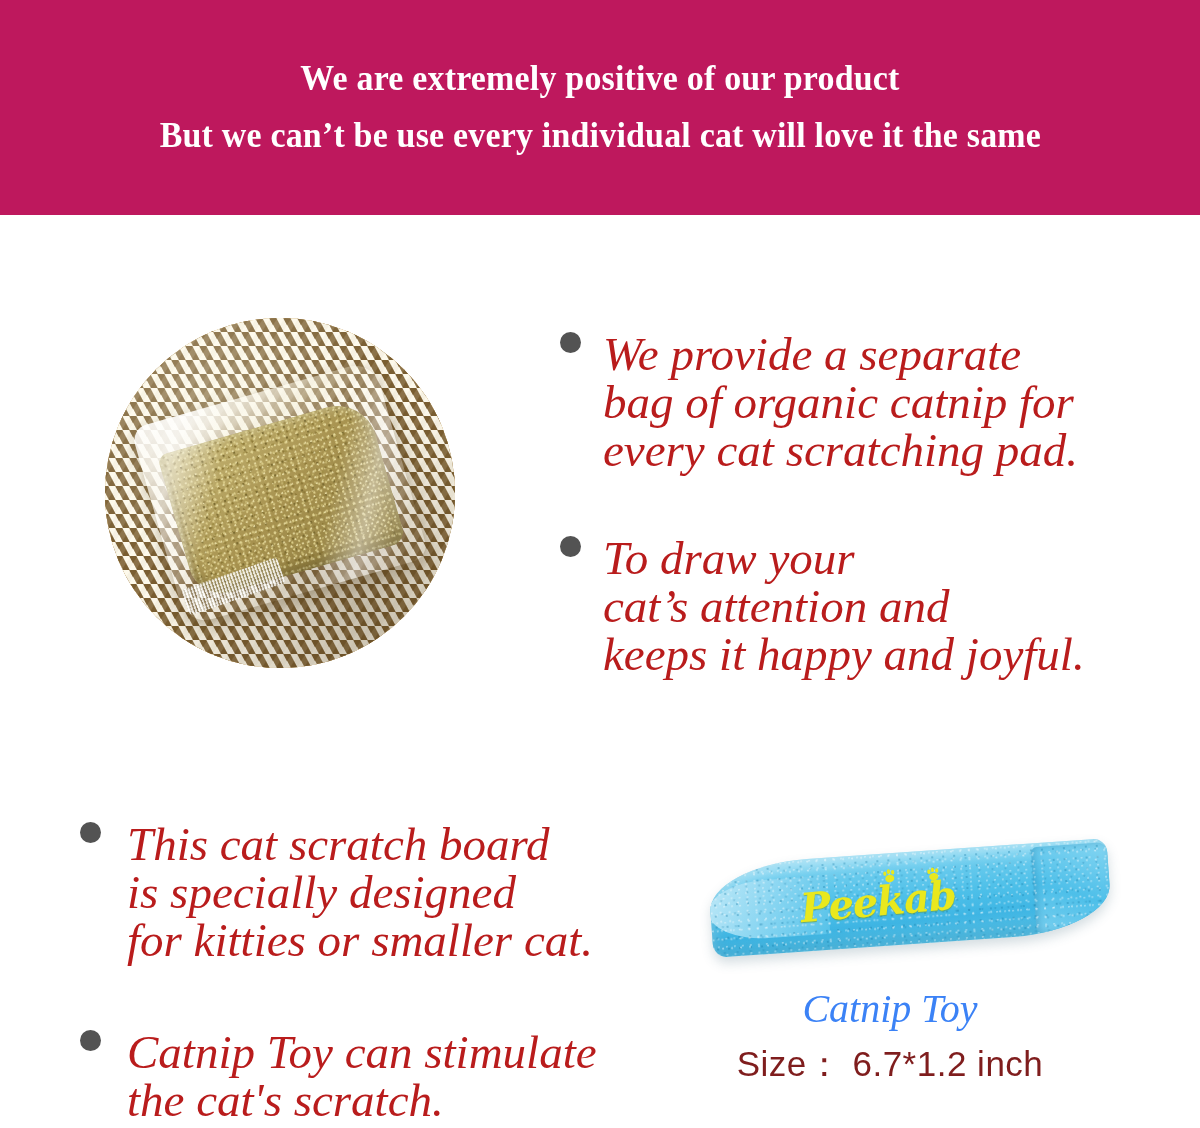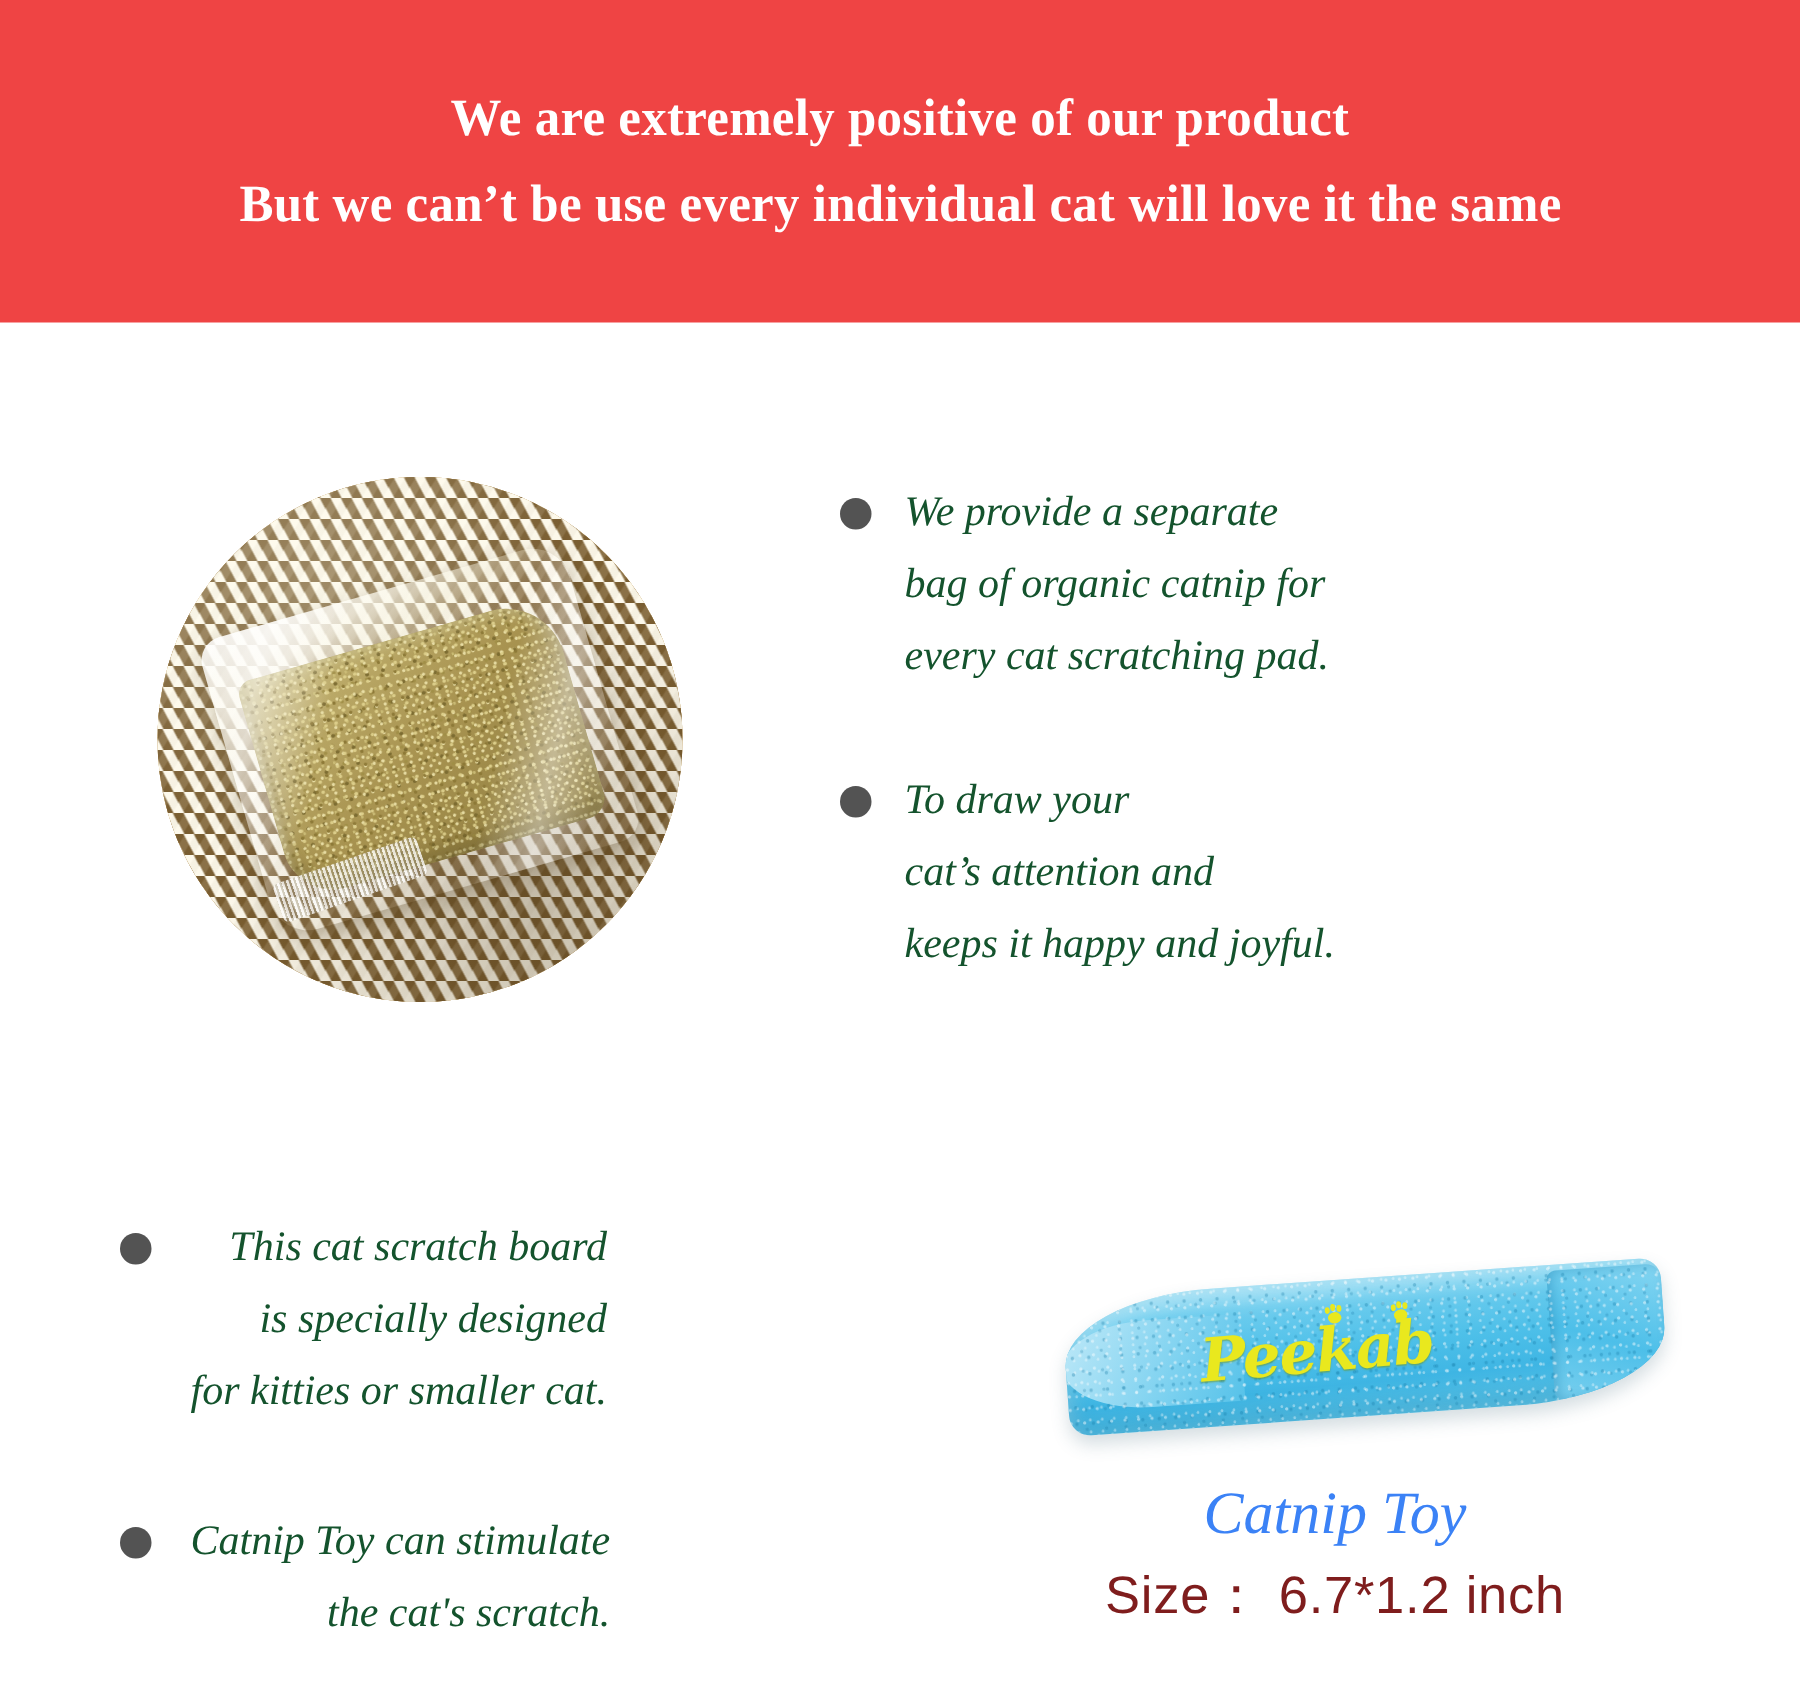--- a/index.html
+++ b/index.html
@@ -19,21 +19,21 @@
     overflow: hidden;
   }
 
   
   #header-banner {
     position: absolute;
     left: 0;
     top: 0;
     width: 1200px;
     height: 215px;
-    background: #ef4444;
+    background: #be185d;
     display: flex;
     flex-direction: column;
     align-items: center;
     justify-content: center;
   }
   .header-line {
     color: #ffffff;
     font-family: "Liberation Serif", "DejaVu Serif", serif;
     font-weight: bold;
     text-align: center;
@@ -162,43 +162,43 @@
   }
   .bullet-dot {
     flex: 0 0 auto;
     width: 21px;
     height: 21px;
     border-radius: 50%;
     background: #535353;
     margin-right: 22px;
   }
   .bullet-text {
-    color: #14532d;
+    color: #b91c1c;
     font-family: "Liberation Serif", "DejaVu Serif", serif;
     font-style: italic;
-    font-size: 28px;
+    font-size: 47px;
     line-height: 48px;
     white-space: pre-line;
+    margin-top: 12px;
   }
 
   
   #list-right {
     left: 560px;
     top: 318px;
     width: 600px;
   }
   #list-right .bullet-dot { margin-top: 14px; }
   #list-right .bullet-item + .bullet-item { margin-top: 48px; }
 
   
   #list-left {
     left: 80px;
     top: 808px;
     width: 560px;
-    text-align: right;
   }
   #list-left .bullet-dot { margin-top: 14px; }
   #list-left .bullet-item + .bullet-item { margin-top: 52px; }
   #list-left .bullet-dot { margin-right: 26px; }
 
   
   #toy-figure {
     position: absolute;
     left: 660px;
     top: 838px;

